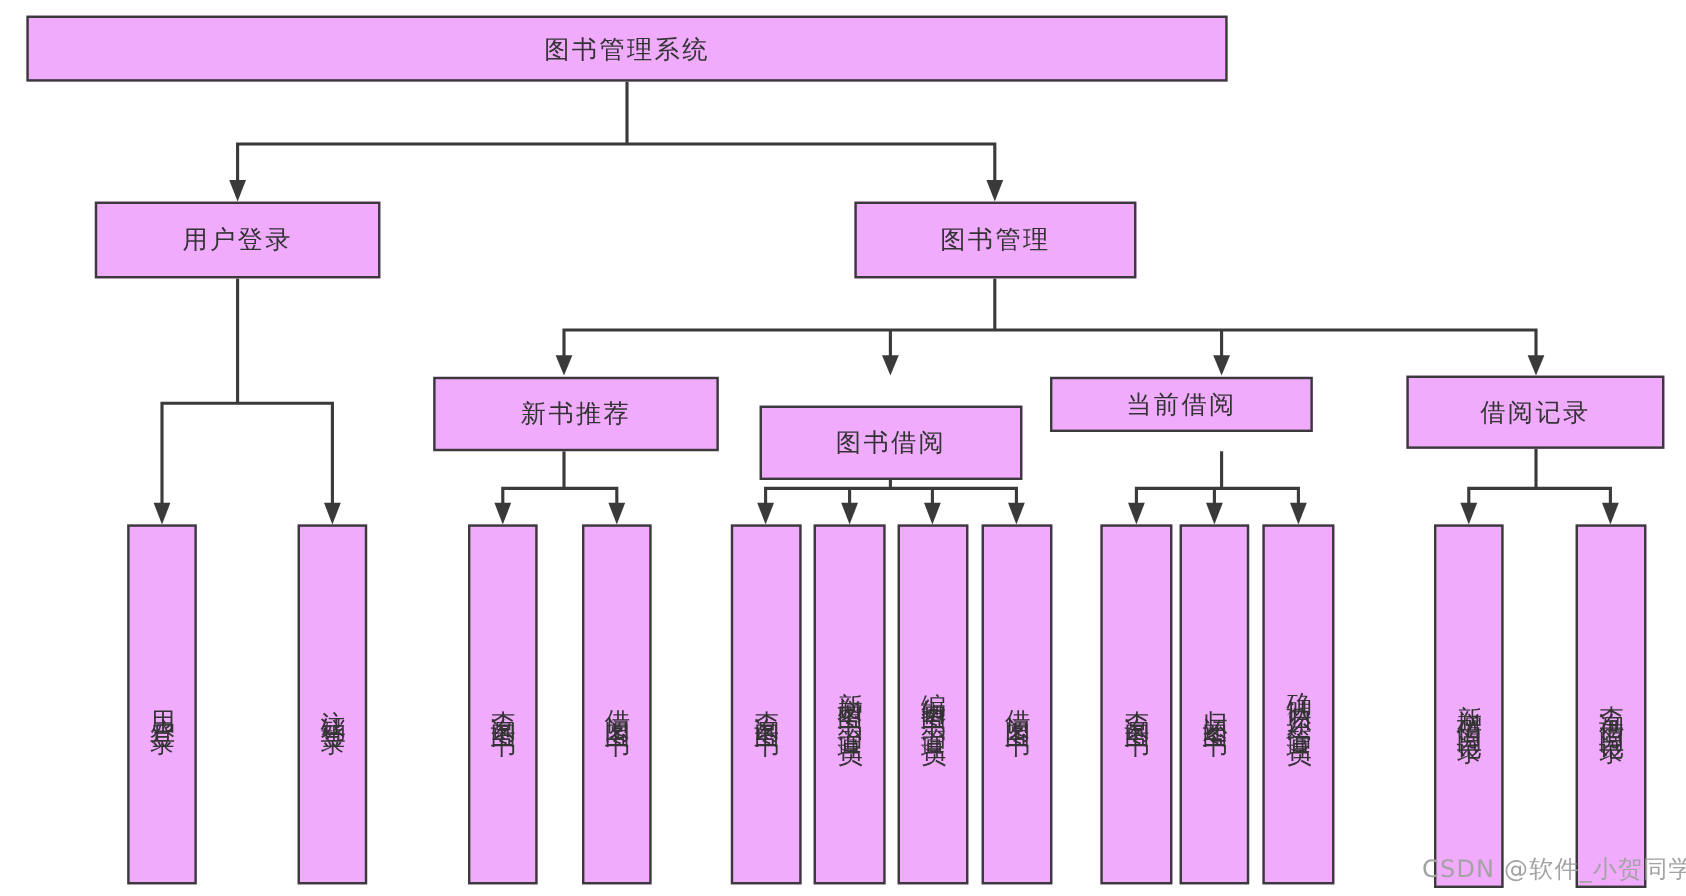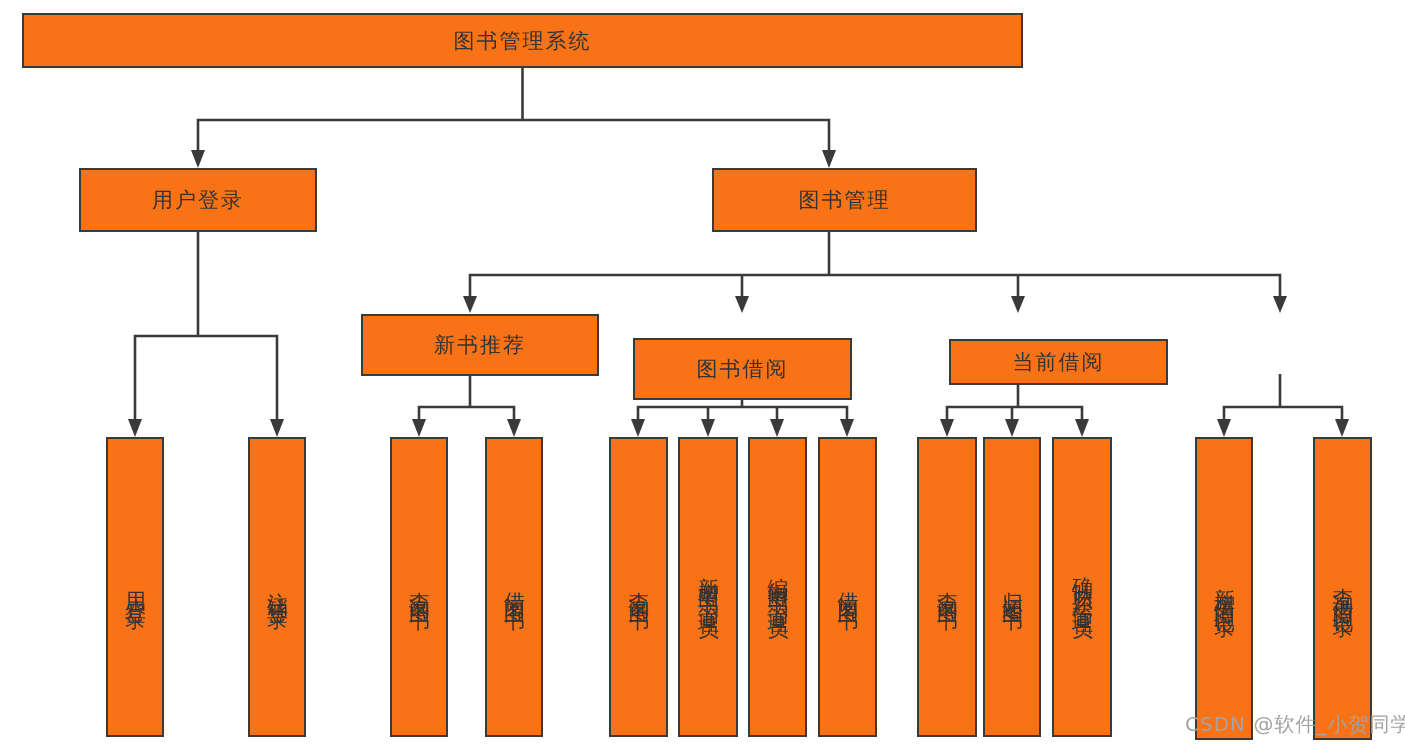--- a/index.html
+++ b/index.html
@@ -32,21 +32,21 @@
     stroke: var(--line);
     stroke-width: 2.6;
     fill: none;
   }
   .arrowhead {
     fill: var(--line);
     stroke: none;
   }
   .node {
     position: absolute;
-    background: #f97316;
+    background: #f0abfc;
     border: 2.5px solid var(--line);
     color: var(--text);
     display: flex;
     align-items: center;
     justify-content: center;
     z-index: 2;
   }
   .hbox {
     font-size: 21px;
     letter-spacing: 2px;
@@ -66,24 +66,24 @@
     font-size: 20px;
     letter-spacing: 1px;
     color: var(--watermark);
     z-index: 5;
     white-space: nowrap;
   }
 
   
   #n-root            { left: 22px;   top: 13px;  width: 1001px; height: 55px; }
   #n-user-login      { left: 79px;   top: 168px; width: 238px;  height: 64px; }
-  #n-book-mgmt       { left: 712px;  top: 168px; width: 265px;  height: 64px; }
+  #n-book-mgmt       { left: 712px;  top: 168px; width: 235px;  height: 64px; }
   #n-new-book        { left: 361px;  top: 314px; width: 238px;  height: 62px; }
   #n-book-borrow     { left: 633px;  top: 314px; width: 219px;  height: 62px; margin-top: 24px; }
-  #n-current-borrow  { left: 949px;  top: 314px; width: 219px;  height: 46px; margin-top: 25px; }
+  #n-current-borrow  { left: 875px;  top: 314px; width: 219px;  height: 46px; }
   #n-borrow-records  { left: 1172px; top: 313px; width: 215px;  height: 61px; }
 
   #l-user-login      { left: 106px;  top: 437px; width: 58px; height: 300px; }
   #l-logout          { left: 248px;  top: 437px; width: 58px; height: 300px; }
   #l-nb-query        { left: 390px;  top: 437px; width: 58px; height: 300px; }
   #l-nb-borrow       { left: 485px;  top: 437px; width: 58px; height: 300px; }
   #l-bb-query        { left: 609px;  top: 437px; width: 59px; height: 300px; }
   #l-bb-add          { left: 678px;  top: 437px; width: 60px; height: 300px; }
   #l-bb-edit         { left: 748px;  top: 437px; width: 59px; height: 300px; }
   #l-bb-borrow       { left: 818px;  top: 437px; width: 59px; height: 300px; }
@@ -135,20 +135,21 @@
   </svg>
 
   <div class="node hbox" id="n-root">图书管理系统</div>
 
   <div class="node hbox" id="n-user-login">用户登录</div>
   <div class="node hbox" id="n-book-mgmt">图书管理</div>
 
   <div class="node hbox" id="n-new-book">新书推荐</div>
   <div class="node hbox" id="n-book-borrow">图书借阅</div>
   <div class="node hbox" id="n-current-borrow">当前借阅</div>
+  <div class="node hbox" id="n-borrow-records">借阅记录</div>
 
   <div class="node vbox" id="l-user-login">用户登录</div>
   <div class="node vbox" id="l-logout">注销登录</div>
 
   <div class="node vbox" id="l-nb-query">查询图书</div>
   <div class="node vbox" id="l-nb-borrow">借阅图书</div>
 
   <div class="node vbox" id="l-bb-query">查询图书</div>
   <div class="node vbox" id="l-bb-add">新增图书（管理员）</div>
   <div class="node vbox" id="l-bb-edit">编辑图书（管理员）</div>

